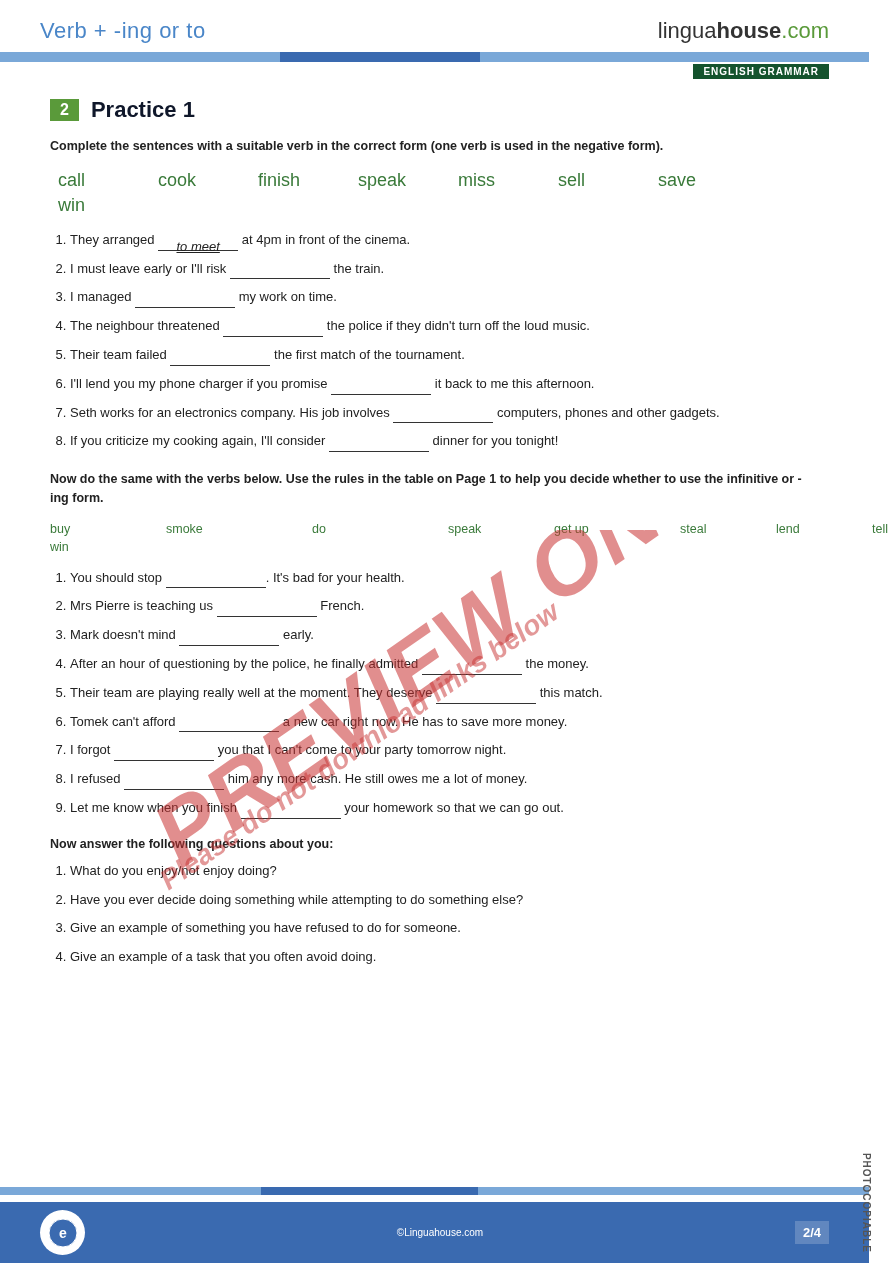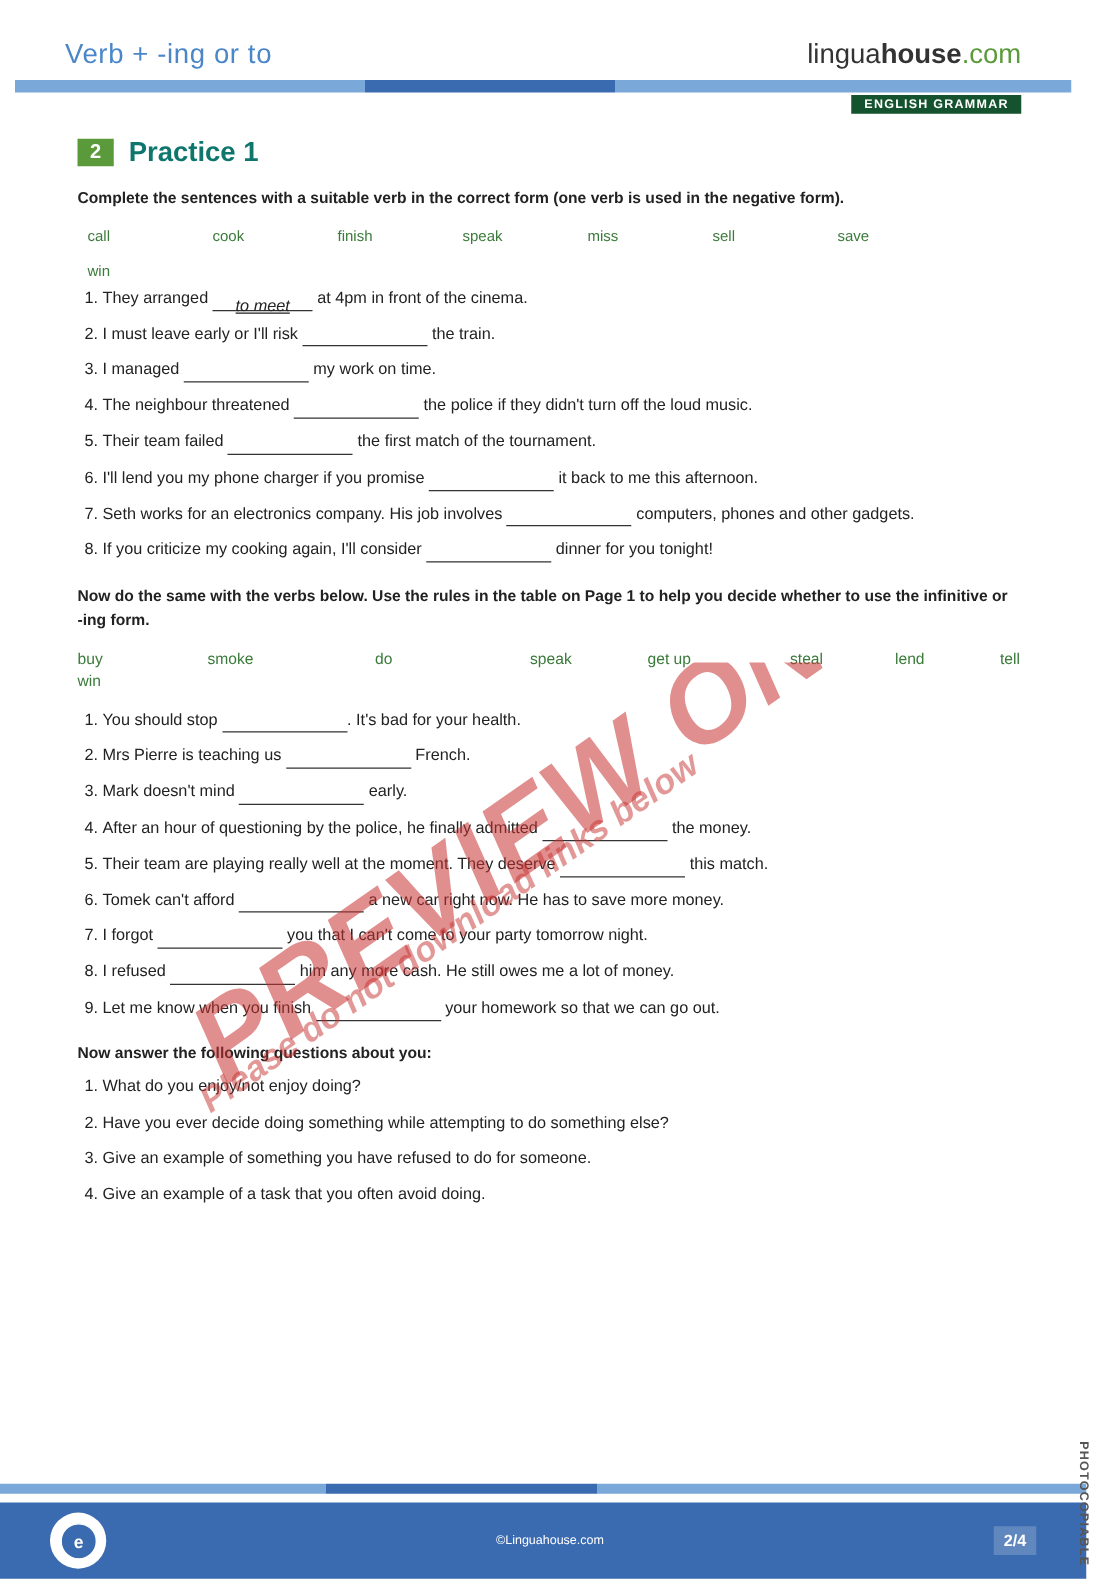--- a/index.html
+++ b/index.html
@@ -10,21 +10,21 @@
       font-family: Arial, Helvetica, sans-serif;
       font-size: 13px;
       color: #222;
       position: relative;
       overflow: hidden;
     }
 
     .page-wrapper {
       width: 869px;
       min-height: 1263px;
-      padding: 12px;
+      padding: 0;
       position: relative;
     }
 
     
     .header {
       padding: 18px 40px 0 40px;
       display: flex;
       justify-content: space-between;
       align-items: flex-end;
     }
@@ -102,39 +102,39 @@
       font-size: 16px;
       font-weight: bold;
       padding: 2px 10px;
       margin-right: 12px;
       min-width: 28px;
       text-align: center;
     }
     .section-title {
       font-size: 22px;
       font-weight: bold;
-      color: #0f766e;
+      color: #0f172a;
     }
 
     
     .instruction {
       font-weight: bold;
       font-size: 12.5px;
       margin-bottom: 14px;
       line-height: 1.5;
     }
 
     
     .word-bank {
       display: flex;
       flex-wrap: wrap;
-      gap: 14px 0;
-      margin-bottom: 4px;
+      gap: 4px 0;
+      margin-bottom: 14px;
       color: #3a7a3a;
-      font-size: 12px;
+      font-size: 18px;
     }
     .word-bank-item {
       min-width: 100px;
       color: #3a7a3a;
       padding: 0 8px;
     }
 
     
     .sentences-list {
       margin-left: 20px;
@@ -349,21 +349,21 @@
       <li>
         Seth works for an electronics company. His job involves <span class="blank"></span> computers, phones and other gadgets.
       </li>
       <li>
         If you criticize my cooking again, I'll consider <span class="blank"></span> dinner for you tonight!
       </li>
     </ol>
 
     <div class="sub-instruction">Now do the same with the verbs below. Use the rules in the table on Page 1 to help you decide whether to use the infinitive or -ing form.</div>
 
-    <div style="margin-bottom: 4px; color: #3a7a3a; font-size: 12.5px; display: flex; gap: 4px;">
+    <div style="margin-bottom: 4px; color: #3a7a3a; font-size: 12.5px; display: flex; gap: 16px;">
       <span style="min-width: 100px;">buy</span>
       <span style="min-width: 130px;">smoke</span>
       <span style="min-width: 100px;">do</span>
       <span style="min-width: 100px; padding-left:20px">speak</span>
       <span style="min-width: 100px; padding-left:10px">get up</span>
       <span style="min-width: 100px; padding-left:20px">steal</span>
       <span style="min-width: 80px;">lend</span>
       <span style="min-width: 60px;">tell</span>
     </div>
     <div style="margin-bottom: 14px; color: #3a7a3a; font-size: 12.5px;">

